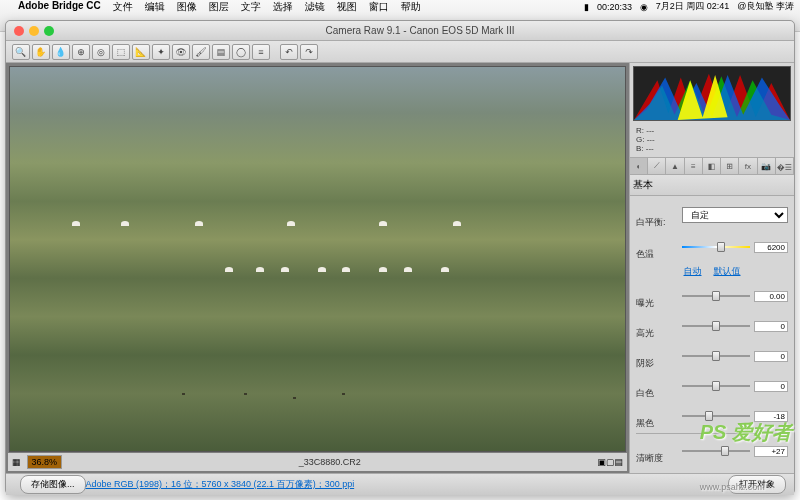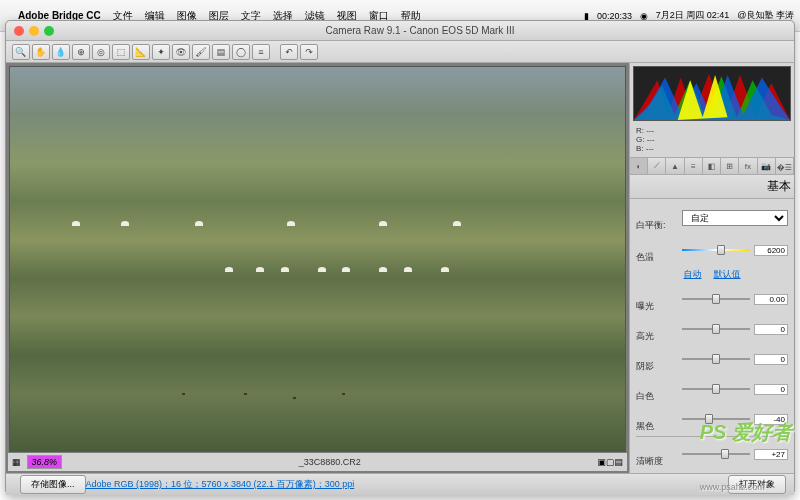--- a/index.html
+++ b/index.html
@@ -1,17 +1,17 @@
 <!DOCTYPE html>
 <html><head>
 <meta charset="utf-8">
 <style>
 * { margin: 0; padding: 0; box-sizing: border-box; font-family: "Lucida Grande", "Microsoft YaHei", sans-serif; }
 body { background: #fff; width: 800px; height: 500px; overflow: hidden; font-size: 10px; }
-.menubar { height: 32px; background: linear-gradient(#f8f8f8,#e8e8e8); display: flex; align-items: center; padding: 0 6px; gap: 12px; border-bottom: 1px solid #ccc; }
+.menubar { height: 32px; background: linear-gradient(#f8f8f8,#e8e8e8); display: flex; align-items: flex-start; padding: 0 6px; gap: 12px; border-bottom: 1px solid #ccc; }
 .menubar .apple { font-size: 12px; }
 .menubar .app { font-weight: bold; }
 .menubar .right { margin-left: auto; display: flex; gap: 8px; align-items: center; font-size: 9px; }
 .window { position: absolute; top: 20px; left: 5px; width: 790px; height: 475px; background: #d6d6d6; border: 1px solid #999; border-radius: 5px; box-shadow: 0 4px 12px rgba(0,0,0,.3); }
 .titlebar { height: 20px; background: linear-gradient(#ebebeb,#d1d1d1); border-bottom: 1px solid #aaa; display: flex; align-items: center; padding: 0 8px; border-radius: 5px 5px 0 0; }
 .traffic { display: flex; gap: 5px; }
 .traffic span { width: 10px; height: 10px; border-radius: 50%; display: block; }
 .tc { background: #ff5f57; } .ty { background: #ffbd2e; } .tg { background: #28c940; }
 .titlebar .title { flex: 1; text-align: center; font-size: 10px; color: #444; }
 .toolbar { height: 22px; background: linear-gradient(#e5e5e5,#d4d4d4); border-bottom: 1px solid #aaa; display: flex; align-items: center; padding: 0 6px; gap: 2px; }
@@ -19,48 +19,48 @@
 .tsep { width: 6px; }
 .content { display: flex; height: 410px; }
 .preview { flex: 1; background: #7d7d7d; padding: 2px; display: flex; flex-direction: column; }
 .canvas { flex: 1; background: linear-gradient(180deg,#8a9ba0 0%,#7a8a7a 12%,#8a9968 25%,#6b7d52 35%,#8a9560 45%,#5f7048 55%,#7a8858 65%,#556842 75%,#6b7a50 85%,#4a5c3a 100%); position: relative; border: 1px solid #555; margin: 1px; }
 .yurts { position: absolute; width: 100%; }
 .y1 { top: 52%; } .y2 { top: 40%; }
 .yurt { position: absolute; width: 8px; height: 5px; background: #f0ede5; border-radius: 50% 50% 0 0; }
 .dot { position: absolute; width: 3px; height: 2px; background: #3a3a2a; }
 .prevbot { height: 18px; background: #d4d4d4; display: flex; align-items: center; padding: 0 4px; font-size: 9px; gap: 6px; }
 .prevbot .fn { flex: 1; text-align: center; color: #333; }
-.zoom { border: 1px solid #999; padding: 1px 4px; background: #d946ef; font-style: italic; }
+.zoom { border: 1px solid #999; padding: 1px 4px; background: #a16207; }
 .panel { width: 165px; background: #d6d6d6; border-left: 1px solid #aaa; display: flex; flex-direction: column; overflow: hidden; }
 .histo { height: 55px; background: #222; margin: 3px; position: relative; border: 1px solid #555; }
 .histo svg { width: 100%; height: 100%; }
 .meta { padding: 2px 6px; font-size: 8px; color: #333; display: flex; }
 .meta .l { width: 50px; } .meta .r { flex: 1; text-align: left; }
 .tabs { height: 18px; background: linear-gradient(#e0e0e0,#c8c8c8); display: flex; border-top: 1px solid #aaa; border-bottom: 1px solid #aaa; margin-top: 2px; }
 .tab { flex: 1; font-size: 8px; display: flex; align-items: center; justify-content: center; border-right: 1px solid #aaa; color: #555; cursor: pointer; }
 .tab.active { background: #c0c0c0; }
-.phead { text-align: right; font-size: 12px; padding: 3px; background: linear-gradient(#e0e0e0,#d0d0d0); border-bottom: 1px solid #aaa; }
+.phead { text-align: left; font-size: 10px; padding: 3px; background: linear-gradient(#e0e0e0,#d0d0d0); border-bottom: 1px solid #aaa; }
 .sliders { padding: 3px 6px; overflow-y: auto; flex: 1; }
 .srow { display: flex; align-items: center; margin: 2px 0; font-size: 9px; }
 .slabel { width: 42px; color: #333; margin-top: 15px; }
 .sval { width: 34px; text-align: right; border: 1px solid #aaa; background: #fff; padding: 0 2px; font-size: 8px; }
 .strack { flex: 1; height: 14px; position: relative; margin: 0 4px; }
 .sbar { position: absolute; top: 6px; height: 2px; width: 100%; background: #999; }
 .sthumb { position: absolute; top: 2px; width: 8px; height: 10px; background: linear-gradient(#f5f5f5,#ccc); border: 1px solid #777; border-radius: 1px; transform: translateX(-50%); }
 .sgrad { background: linear-gradient(90deg,#08f,#fff,#fd0); }
 .sgrad2 { background: linear-gradient(90deg,#0c0,#fff,#c0c); }
 .ssat { background: linear-gradient(90deg,#888,#f00,#ff0,#0f0,#0ff,#00f,#f0f); }
 .autorow { display: flex; justify-content: center; gap: 12px; font-size: 9px; padding: 2px 0; }
 .autorow span { color: #06c; text-decoration: underline; cursor: pointer; }
 .wbrow { display: flex; align-items: center; padding: 2px 0; font-size: 9px; }
 .wbsel { flex: 1; background: #fff; border: 1px solid #888; padding: 1px 4px; margin-left: 4px; font-size: 9px; }
 .divider { height: 1px; background: #aaa; margin: 3px 0; }
 .footer { height: 22px; background: linear-gradient(#e2e2e2,#cacaca); border-top: 1px solid #aaa; display: flex; align-items: center; padding: 0 8px; font-size: 9px; }
 .footer .link { flex: 1; color: #06c; text-decoration: underline; }
-.footer .btn { padding: 2px 10px; background: linear-gradient(#f8f8f8,#ddd); border: 1px solid #999; border-radius: 3px; margin-left: 6px; cursor: pointer; }
+.footer .btn { padding: 2px 10px; background: linear-gradient(#f8f8f8,#ddd); border: 1px solid #999; border-radius: 8px; margin-left: 6px; cursor: pointer; }
 .watermark { position: absolute; right: 8px; bottom: 8px; font-size: 20px; font-style: italic; font-weight: bold; color: rgba(120,200,60,.85); text-shadow: 1px 1px 2px #fff; pointer-events: none; }
 .watermark small { font-size: 9px; color: #888; display: block; font-style: normal; font-weight: normal; margin-top: 36px; }
 </style>
 </head>
 <body>
 
 <div class="menubar">
   <span class="apple"></span>
   <span class="app">Adobe Bridge CC</span>
   <span>文件</span>
@@ -226,21 +226,21 @@
               <div class="sthumb" style="left:50%"></div>
             </div>
             <span class="sval">0</span>
           </div>
         <div class="srow">
             <span class="slabel">黑色</span>
             <div class="strack">
               <div class="sbar"></div>
               <div class="sthumb" style="left:39%"></div>
             </div>
-            <span class="sval">-40</span>
+            <span class="sval">-18</span>
           </div>
 
         <div class="divider"></div>
 
         <div class="srow">
             <span class="slabel">清晰度</span>
             <div class="strack">
               <div class="sbar"></div>
               <div class="sthumb" style="left:63%"></div>
             </div>

